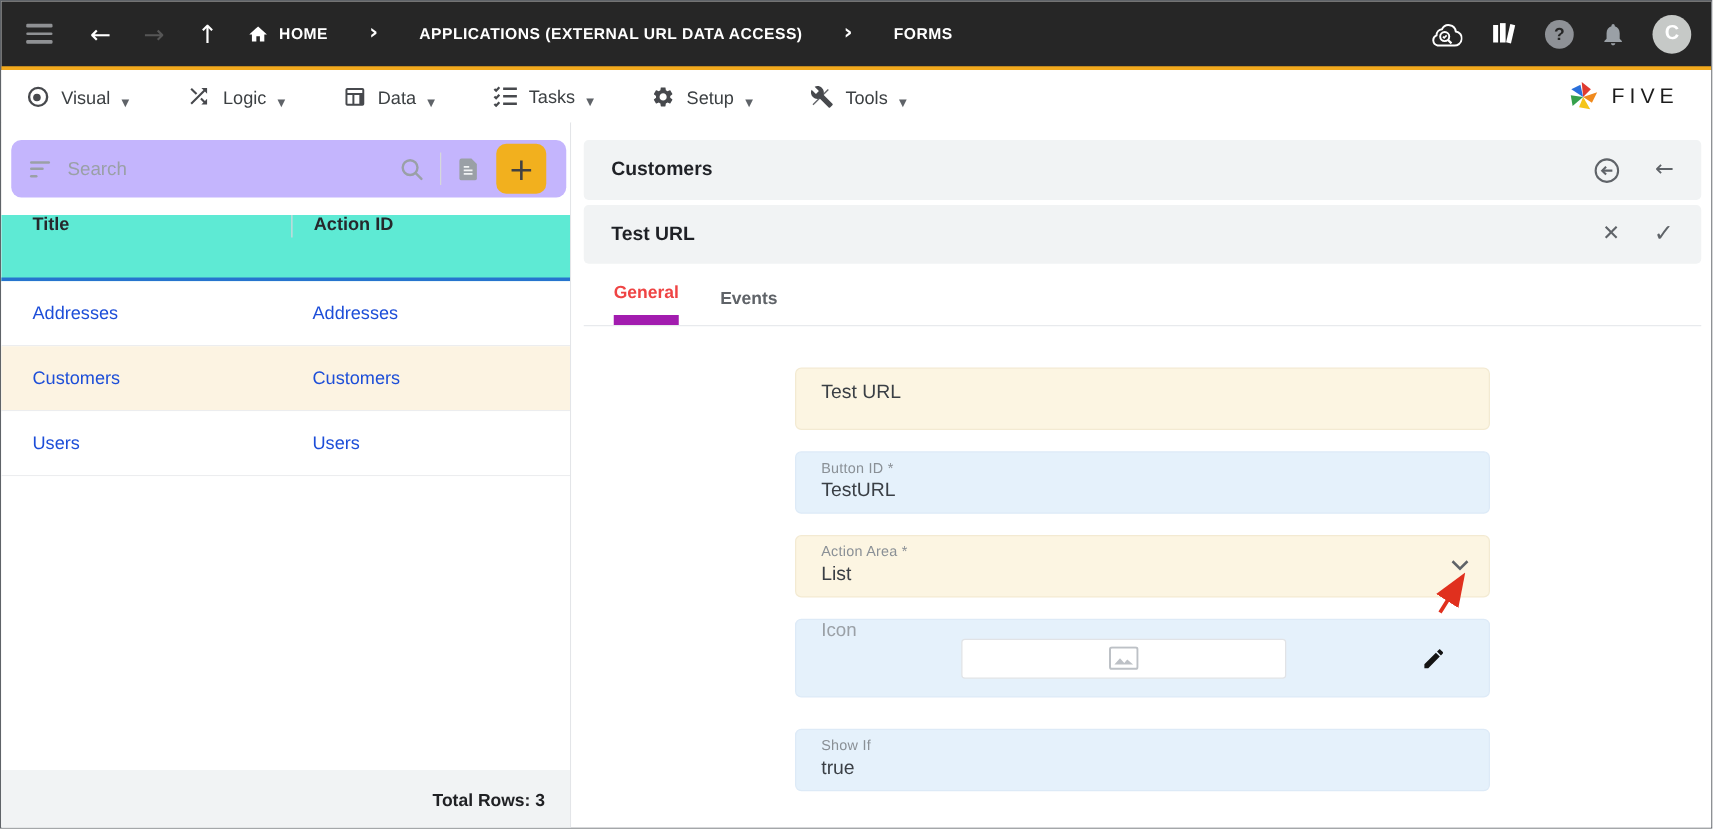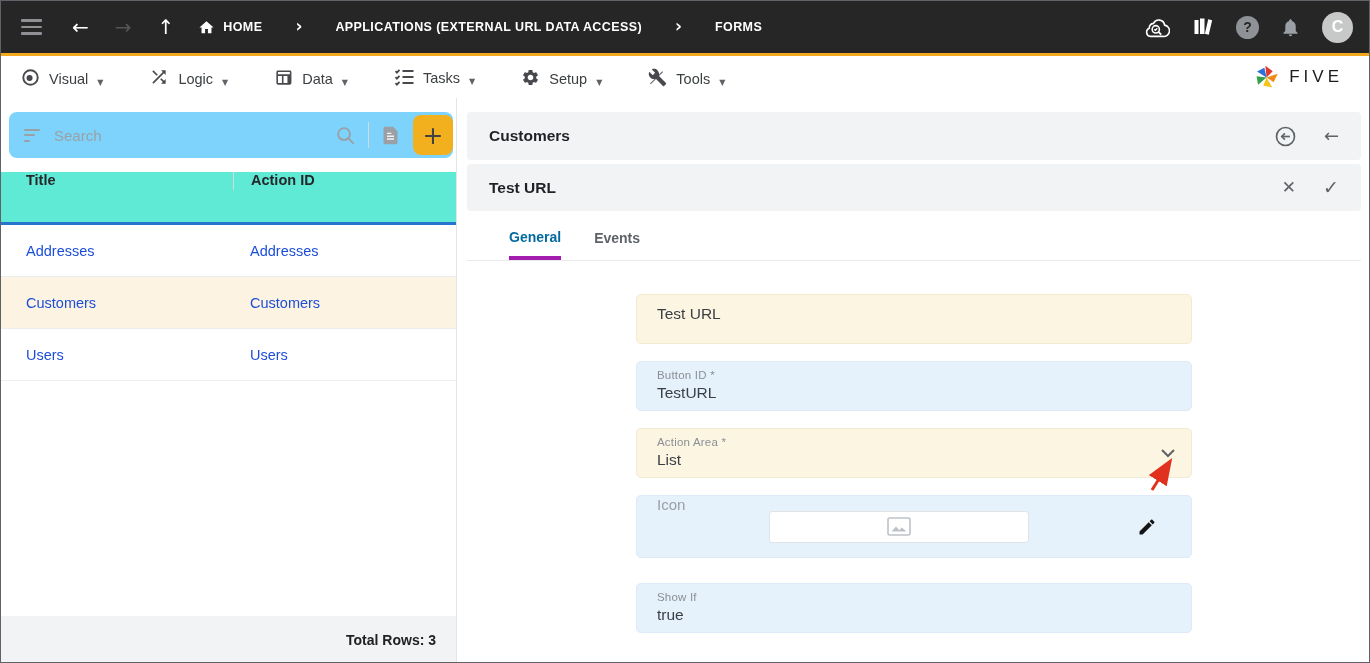--- a/index.html
+++ b/index.html
@@ -40,22 +40,22 @@
   .mi-caret { font-size:8px; color:#5f6368; padding-top:2px; }
   .mi-icon { display:flex; color:#47494d; }
   .logo { margin-left:auto; display:flex; align-items:center; gap:9px;text-align:right; }
   .logo-text { font-size:17px; letter-spacing:4px; color:#1c1c1c; font-weight:500; }
 
   
   .main { display:flex; height:566px; }
 
   
   .left-panel { width:456px; border-right:1px solid #e3e5e8; display:flex; flex-direction:column; background:#fff; }
-  .search-bar { margin:14px 3px 0 8px; height:46px; background:#7dd3fc; border-radius:8px;
-                display:flex; align-items:center; padding:0 0 0 15px; }
+  .search-bar { margin:14px 3px 0 8px; height:46px; background:#c4b5fd; border-radius:8px;
+                display:flex; align-items:center; padding:0 16px 0 15px; }
   .filter-icon { display:flex; flex-direction:column; gap:3.5px; margin-right:14px; }
   .filter-icon span { display:block; height:2px; background:#9aa0a6; border-radius:1px; }
   .filter-icon .f1{width:16px;} .filter-icon .f2{width:11px;} .filter-icon .f3{width:6px;}
   .search-input { flex:1; border:none; background:transparent; outline:none; font-size:15px; color:#3c4043;
                   font-family:inherit; }
   .search-input::placeholder { color:#9aa0a6; }
   .sb-divider { width:1px; height:26px; background:#d5d8db; margin:0 11px 0 12px; }
   .doc-btn { display:flex; cursor:pointer; margin-right:4px; }
   .plus-btn { width:40px; height:40px; background:#F2B01E; border-radius:8px; margin-left:8px;
               display:flex; align-items:center; justify-content:center; cursor:pointer;
@@ -79,21 +79,21 @@
   .right-panel { flex:1; display:flex; flex-direction:column; padding:14px 8px 0 10px; background:#fff; }
   .panel-header { height:48px; background:#f1f3f4; border-radius:4px; display:flex; align-items:center;
                   padding:0 22px; }
   .panel-title { font-size:15.5px; font-weight:bold; color:#1f2126; }
   .ph-actions { margin-left:auto; display:flex; align-items:center; gap:27px; color:#5f6368; }
   .ph-glyph { font-size:18px; color:#5f6368; cursor:pointer; line-height:1; }
   .record-header { margin-top:4px; height:47px; }
   .tabs { height:50px; display:flex; align-items:flex-end; gap:33px; padding-left:24px;
           border-bottom:1px solid #e8eaed; }
   .tab { font-size:14px; font-weight:bold; color:#5f6368; padding-bottom:14px; cursor:pointer; }
-  .tab.active { color:#0369a1; border-bottom:4px solid #a21caf; padding-bottom:11px;margin-left:18px; }
+  .tab.active { color:#ef4444; border-bottom:8px solid #a21caf; padding-bottom:11px; }
 
   .form-area { flex:1; padding-top:33px; overflow:hidden; }
   .fields { width:556px; margin:0 auto; }
   .field { position:relative; height:50px; border-radius:5px; padding:7px 20px 0; margin-bottom:17px; cursor:text; }
   .field.modified { background:#FCF5E2; border:1px solid #f3ead2; }
   .field.normal { background:#E5F1FB; border:1px solid #ddeaf7; }
   .flabel { font-size:11.5px; color:#8a9096; letter-spacing:0.2px; }
   .fvalue { font-size:15.5px; color:#3a3f45; margin-top:3px; }
   .chevron-down { position:absolute; right:15px; top:15px; cursor:pointer; }
   .icon-field { height:63px; display:flex; align-items:flex-start; padding:0 20px; margin-bottom:18px; }

